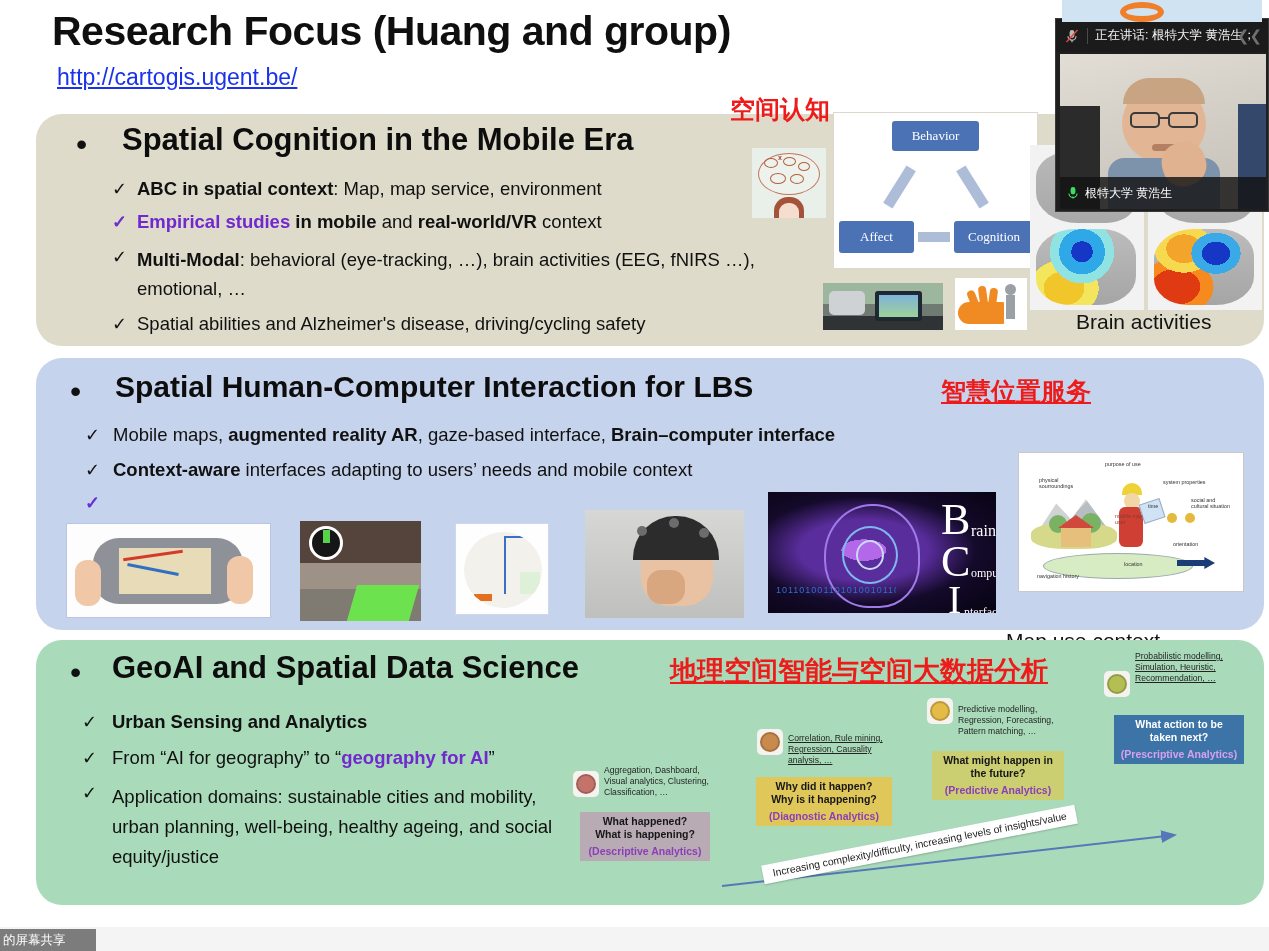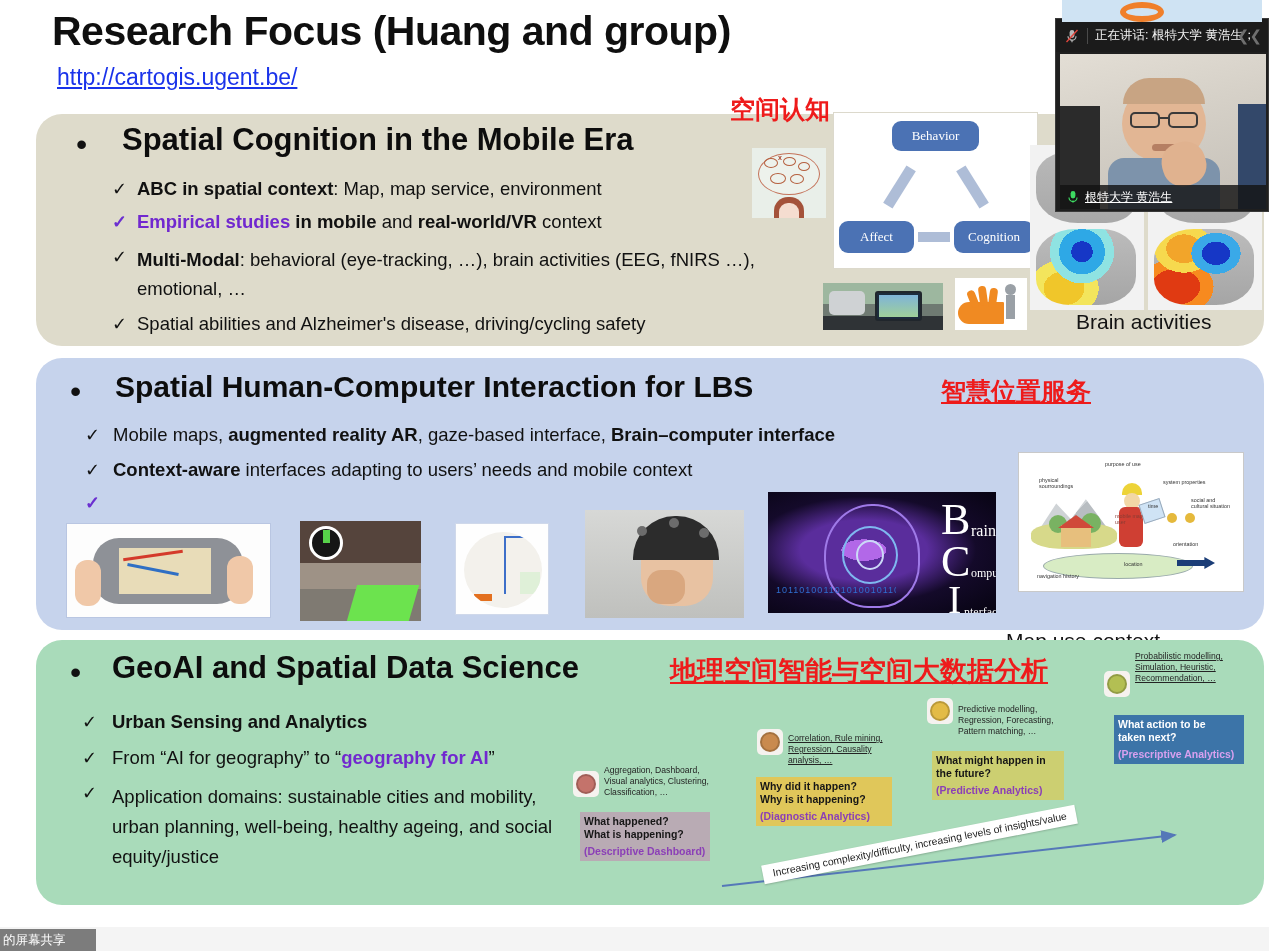--- a/index.html
+++ b/index.html
@@ -61,36 +61,36 @@
   .pic { position: absolute; background: #fff; overflow: hidden; }
   .cap {
     position: absolute; font-size: 21px; color: #131313; white-space: nowrap;
   }
 
   
   .abc-box {
     position: absolute; background: #4b72b4; color: #fff;
     font-family: "Liberation Serif", serif; font-size: 13px;
     display: flex; align-items: center; justify-content: center;
-    border-radius: 9px;
+    border-radius: 3px;
   }
   .abc-arrow { position: absolute; background: #aebdd7; }
 
   
   .kid-bubble { position:absolute; border-radius:50%; background:#e7efe8; border:1px solid #c97b5e; }
 
   
   .muc-lab { position: absolute; font-size: 5.4px; color: #333; white-space: nowrap; }
 
   
   .bci-l { position: absolute; color: #fff; font-family: "Liberation Serif", serif; }
 
   
   .an-box {
-    position: absolute; padding: 3px 4px;
+    position: absolute; text-align: center; padding: 3px 4px;
     font-size: 10.5px; font-weight: bold; color: #161616; line-height: 1.28;
   }
   .an-sub { color: #8b3fb7; font-weight: bold; }
   .an-desc {
     position: absolute; font-size: 8.6px; color: #242424; line-height: 1.3;
   }
   .an-ic {
     position: absolute; width: 26px; height: 26px; border-radius: 5px;
     background: #fff; display: flex; align-items: center; justify-content: center;
   }
@@ -116,23 +116,23 @@
   }
   #video-speaker {
     color: #f2f2f2; font-size: 12.5px; white-space: nowrap; overflow: hidden;
   }
   #video-feed {
     position: absolute; left: 4px; top: 35px; width: 206px; height: 155px;
     background: linear-gradient(170deg,#d9d5cd 0%,#cfcbc2 45%,#bdb9b1 100%);
     overflow: hidden;
   }
   #video-name {
-    position: absolute; left: 0; bottom: 0; width: 100%; height: 24px;
+    position: absolute; left: 0; bottom: 0; width: 100%; height: 32px;
     background: rgba(20,20,20,.82); color: #fff; font-size: 12px;
-    display: flex; align-items: center; gap: 6px; padding-left: 7px; text-decoration: underline;
+    display: flex; align-items: center; gap: 6px; padding-left: 7px;
   }
 
   
   #share-bar {
     position: absolute; left: 0; bottom: 0; width: 96px; height: 22px;
     background: #7c7c7c; color: #fff; font-size: 12.5px;
     display: flex; align-items: center; padding-left: 3px;
   }
   #bottom-strip {
     position: absolute; left: 0; bottom: 0; width: 1269px; height: 24px;
@@ -354,21 +354,21 @@
 
   <div class="an-ribbon" style="left:760px; top:835px;">Increasing complexity/difficulty, increasing levels of insights/value</div>
 
   <div class="an-ic" style="left:573px; top:771px; background:#f6f2ef;">
     <i style="background:#c4736b;"></i>
   </div>
   <div class="an-desc" style="left:604px; top:765px; width:112px;">Aggregation, Dashboard, Visual analytics, Clustering, Classification, …</div>
   <div class="an-box" style="left:580px; top:812px; width:130px; background:#b9abb4;">
     <div>What happened?</div>
     <div>What is happening?</div>
-    <div class="an-sub" style="margin-top:3px;">(Descriptive Dashboard)</div>
+    <div class="an-sub" style="margin-top:3px;">(Descriptive Analytics)</div>
   </div>
 
   <div class="an-ic" style="left:757px; top:729px; background:#f6f2ef;">
     <i style="background:#c98a4e;"></i>
   </div>
   <div class="an-desc" style="left:788px; top:733px; width:108px;text-decoration:underline;">Correlation, Rule mining, Regression, Causality analysis, …</div>
   <div class="an-box" style="left:756px; top:777px; width:136px; background:#e0c75a;">
     <div>Why did it happen?</div>
     <div>Why is it happening?</div>
     <div class="an-sub" style="margin-top:3px;">(Diagnostic Analytics)</div>

